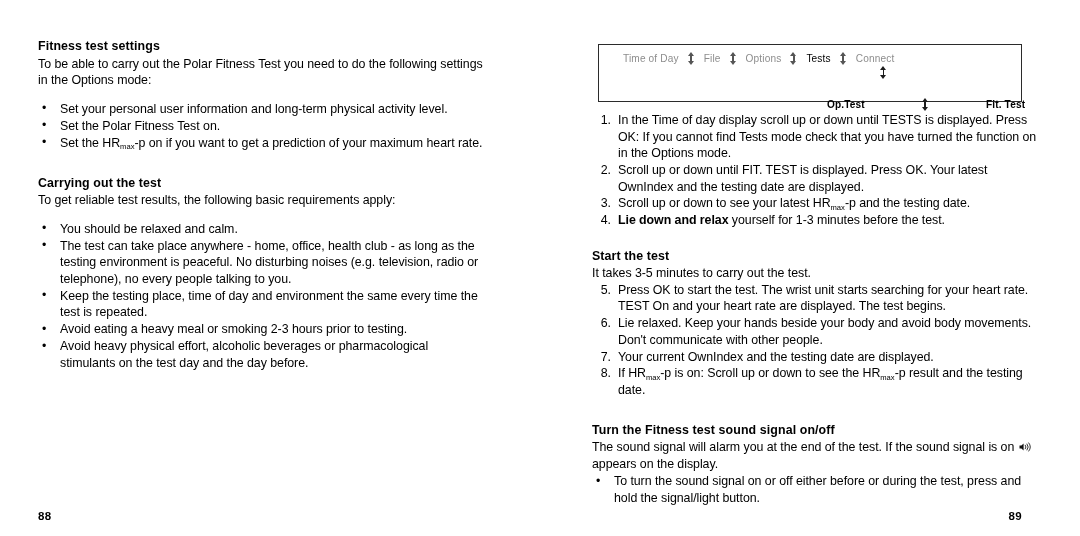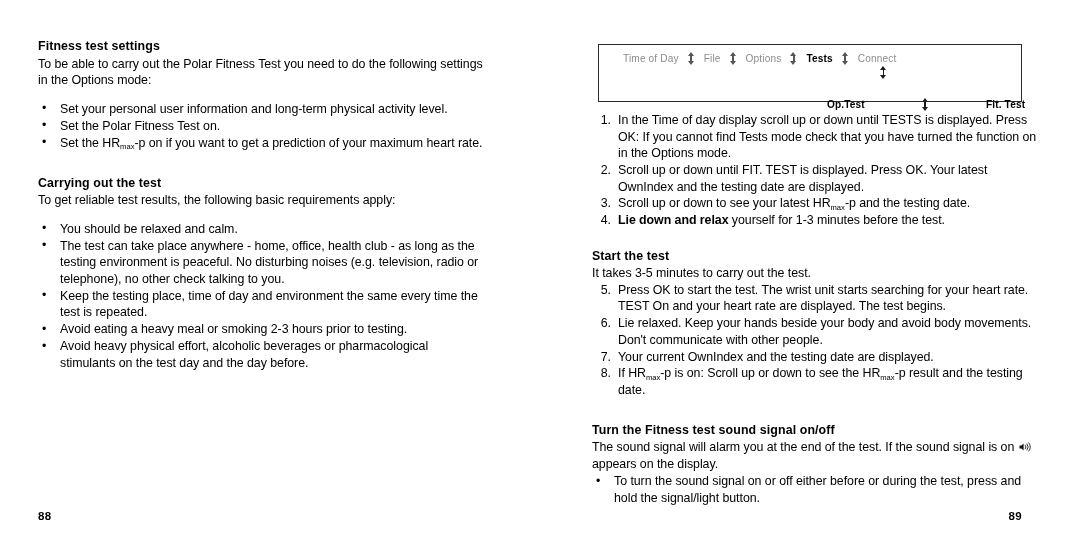--- a/index.html
+++ b/index.html
@@ -126,21 +126,21 @@
   .diag-row-bottom {
     left: 228px;
     top: 53px;
     gap: 48px;
   }
   .diag-item {
     font-size: 10.1px;
     letter-spacing: 0.15px;
   }
   .diag-item.muted { color: #8d8d8d; }
-  .diag-item.active { color: #000; font-weight: bold; }
+  .diag-item.active { color: #000; font-weight: normal; }
   .diag-item.leaf { color: #000; font-weight: bold; }
   .ud {
     display: inline-block;
     margin: 0 9px;
     width: 7px;
     height: 13px;
     position: relative;
   }
   .ud::before, .ud::after {
     content: "";
@@ -221,21 +221,21 @@
       <h2 class="section-title">Carrying out the test</h2>
       <p class="body-text">To get reliable test results, the following basic requirements apply:</p>
 
       <ul class="bullets">
         <li>
           <span class="dot">•</span>
           <span>You should be relaxed and calm.</span>
         </li>
         <li>
           <span class="dot">•</span>
-          <span>The test can take place anywhere - home, office, health club - as long as the testing environment is peaceful. No disturbing noises (e.g. television, radio or telephone), no other check talking to you.</span>
+          <span>The test can take place anywhere - home, office, health club - as long as the testing environment is peaceful. No disturbing noises (e.g. television, radio or telephone), no every people talking to you.</span>
         </li>
         <li>
           <span class="dot">•</span>
           <span>Keep the testing place, time of day and environment the same every time the test is repeated.</span>
         </li>
         <li>
           <span class="dot">•</span>
           <span>Avoid eating a heavy meal or smoking 2-3 hours prior to testing.</span>
         </li>
         <li>

